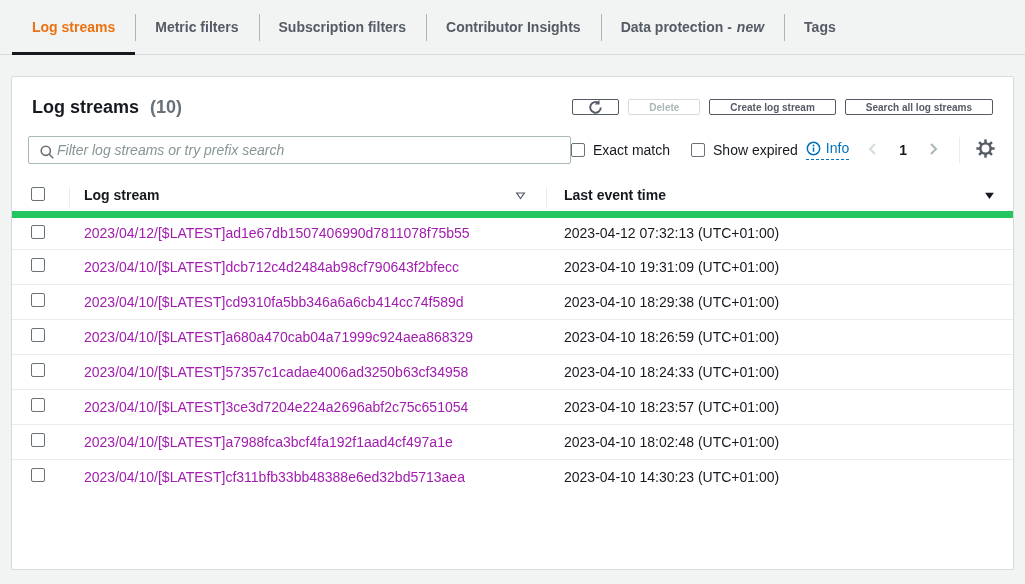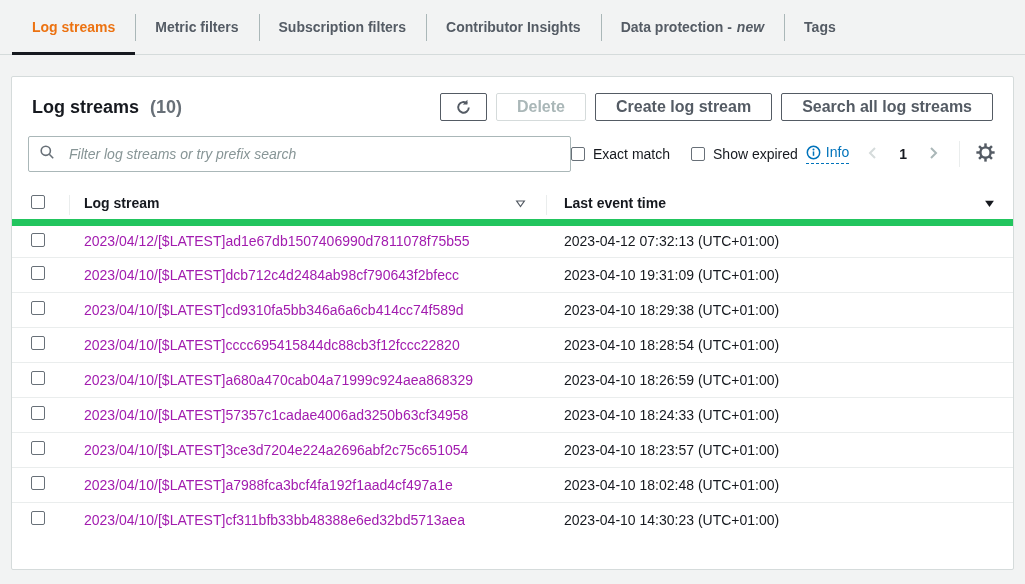--- a/index.html
+++ b/index.html
@@ -62,49 +62,49 @@
     align-items: center;
     justify-content: space-between;
     padding: 14px 20px 0 20px;
   }
   .panel-title { font-size: 18px; line-height: 32px; }
   .panel-title .title-text { font-weight: 700; color: #16191f; }
   .panel-title .title-count { font-weight: 700; color: #687078; margin-left: 6px; }
 
   .btn-row { display: flex; align-items: center; gap: 9px; }
   .btn {
-    height: 28px;
+    height: 16px;
     background: #fff;
     border: 1px solid #545b64;
     border-radius: 2px;
     color: #545b64;
     font-family: "Liberation Sans", sans-serif;
-    font-size: 16px;
+    font-size: 10px;
     font-weight: 700;
     padding: 0 20px;
     cursor: pointer;
     white-space: nowrap;
   }
   .btn:disabled { border-color: #d5dbdb; color: #aab7b8; cursor: default; }
   .icon-btn { width: 47px; padding: 0; display: inline-flex; align-items: center; justify-content: center; }
 
   
   .filter-bar {
     display: flex;
     align-items: center;
     margin-top: 13px;
     padding: 0 16px;
   }
   .search-box { position: relative; width: 554px; }
   .search-box input {
     width: 100%;
-    height: 36px;
+    height: 28px;
     border: 1px solid #aab7b8;
     border-radius: 2px;
-    padding: 0 10px 0 40px;
+    padding: 0 10px 0 28px;
     font-family: "Liberation Sans", sans-serif;
     font-size: 14px;
     color: #16191f;
     outline: none;
     background: #fff;
   }
   .search-box input::placeholder { font-style: italic; color: #879596; }
   .search-icon-wrap {
     position: absolute; left: 11px; top: 8px;
     width: 16px; height: 16px;
@@ -342,25 +342,20 @@
             <td class="td-stream"><a class="stream-link" href="#">2023/04/10/[$LATEST]dcb712c4d2484ab98cf790643f2bfecc</a></td>
             <td class="td-time">2023-04-10 19:31:09 (UTC+01:00)</td>
           </tr>
           <tr>
             <td class="td-check"><span class="checkbox"></span></td>
             <td class="td-stream"><a class="stream-link" href="#">2023/04/10/[$LATEST]cd9310fa5bb346a6a6cb414cc74f589d</a></td>
             <td class="td-time">2023-04-10 18:29:38 (UTC+01:00)</td>
           </tr>
           <tr>
             <td class="td-check"><span class="checkbox"></span></td>
-            <td class="td-stream"><a class="stream-link" href="#">2023/04/10/[$LATEST]cccc695415844dc88cb3f12fccc22820</a></td>
-            <td class="td-time">2023-04-10 18:28:54 (UTC+01:00)</td>
-          </tr>
-          <tr>
-            <td class="td-check"><span class="checkbox"></span></td>
             <td class="td-stream"><a class="stream-link" href="#">2023/04/10/[$LATEST]a680a470cab04a71999c924aea868329</a></td>
             <td class="td-time">2023-04-10 18:26:59 (UTC+01:00)</td>
           </tr>
           <tr>
             <td class="td-check"><span class="checkbox"></span></td>
             <td class="td-stream"><a class="stream-link" href="#">2023/04/10/[$LATEST]57357c1cadae4006ad3250b63cf34958</a></td>
             <td class="td-time">2023-04-10 18:24:33 (UTC+01:00)</td>
           </tr>
           <tr>
             <td class="td-check"><span class="checkbox"></span></td>

